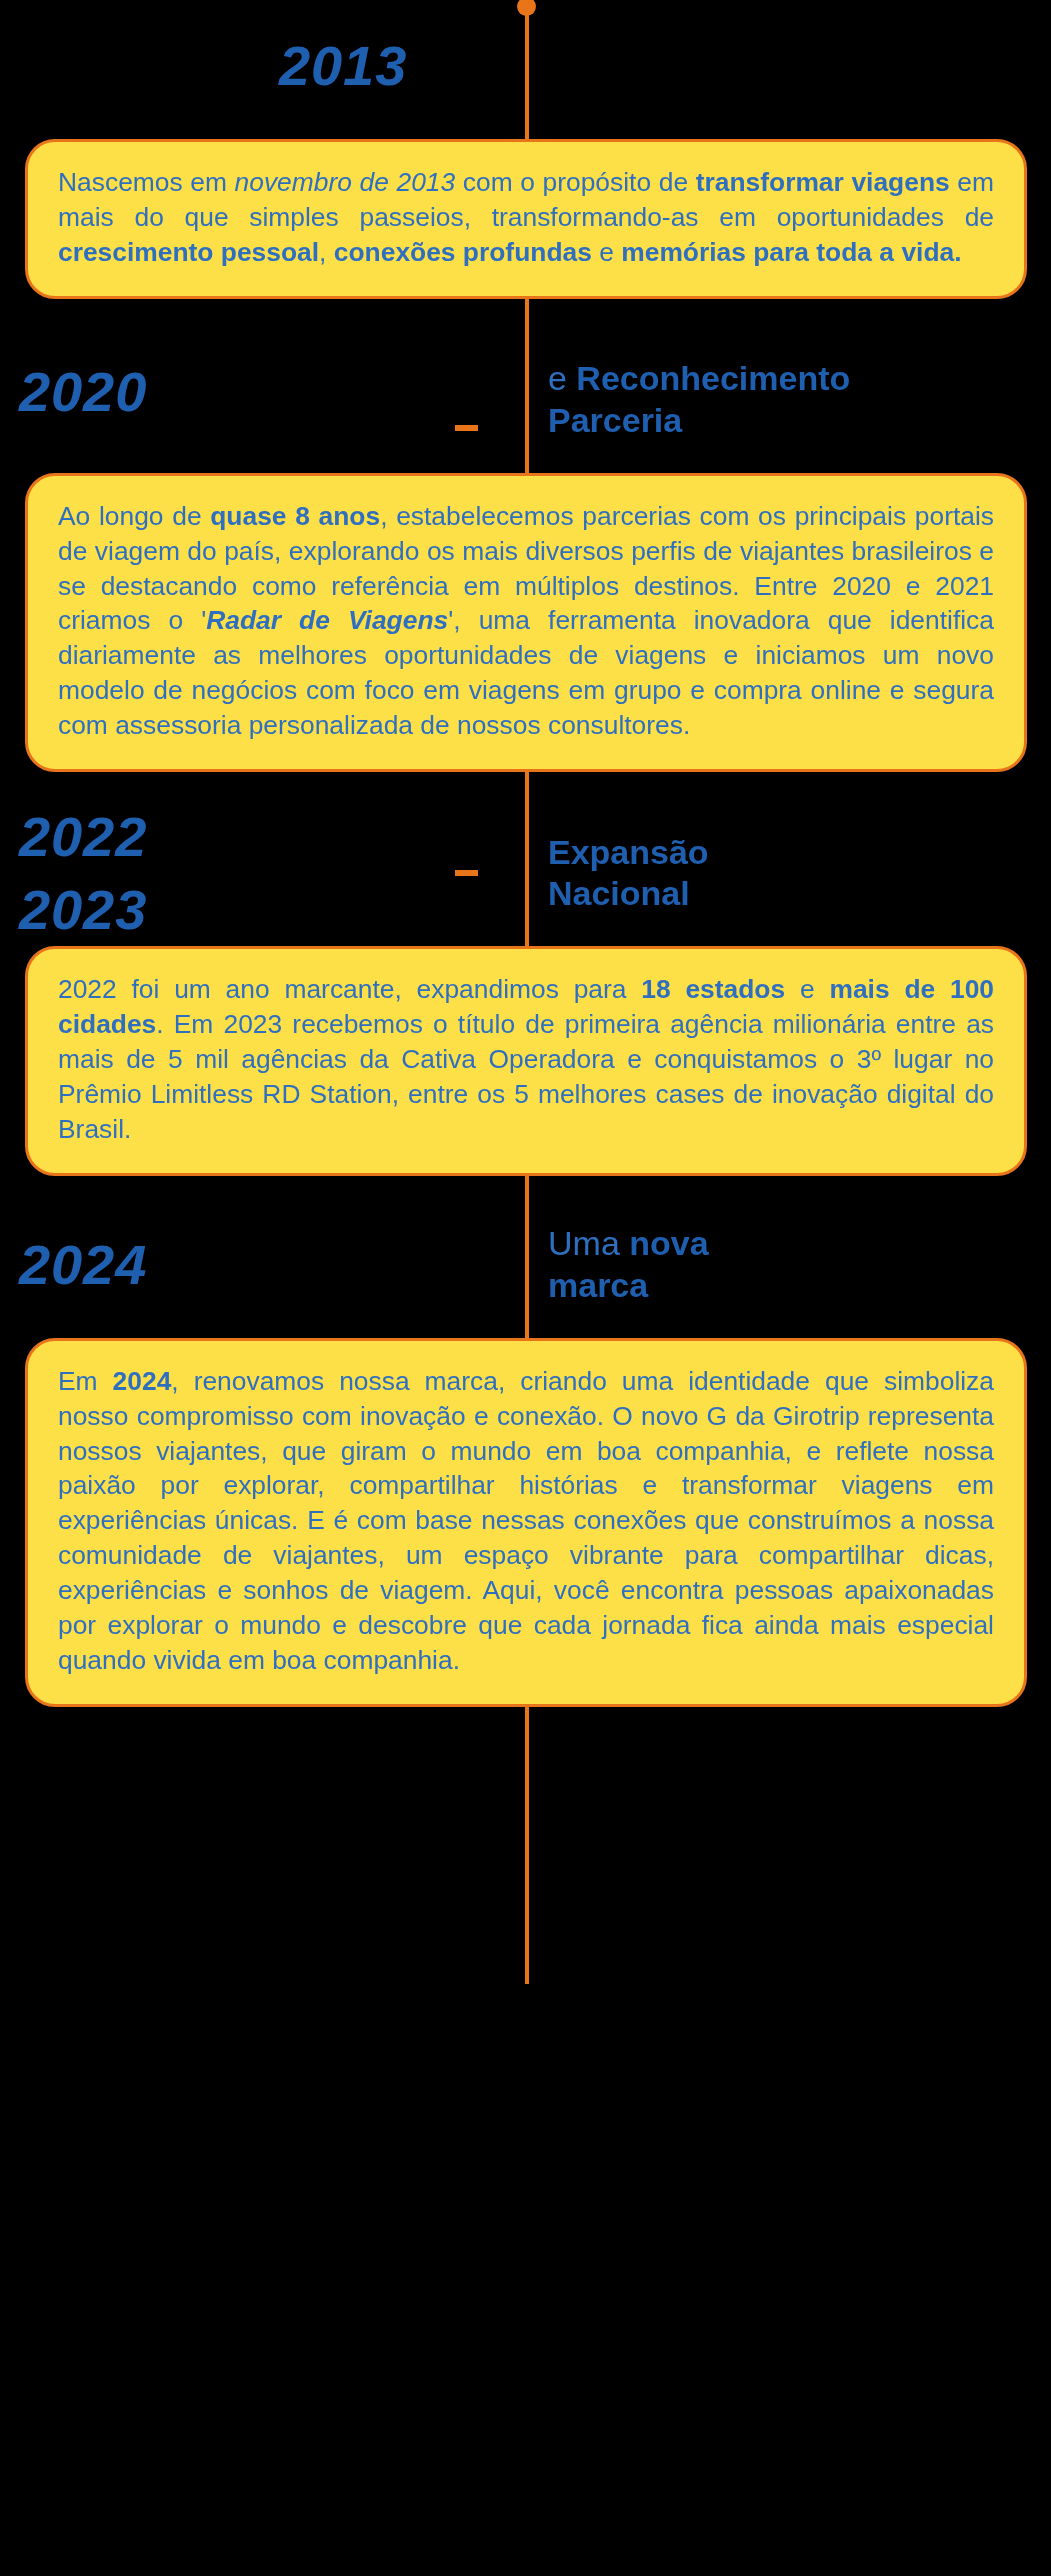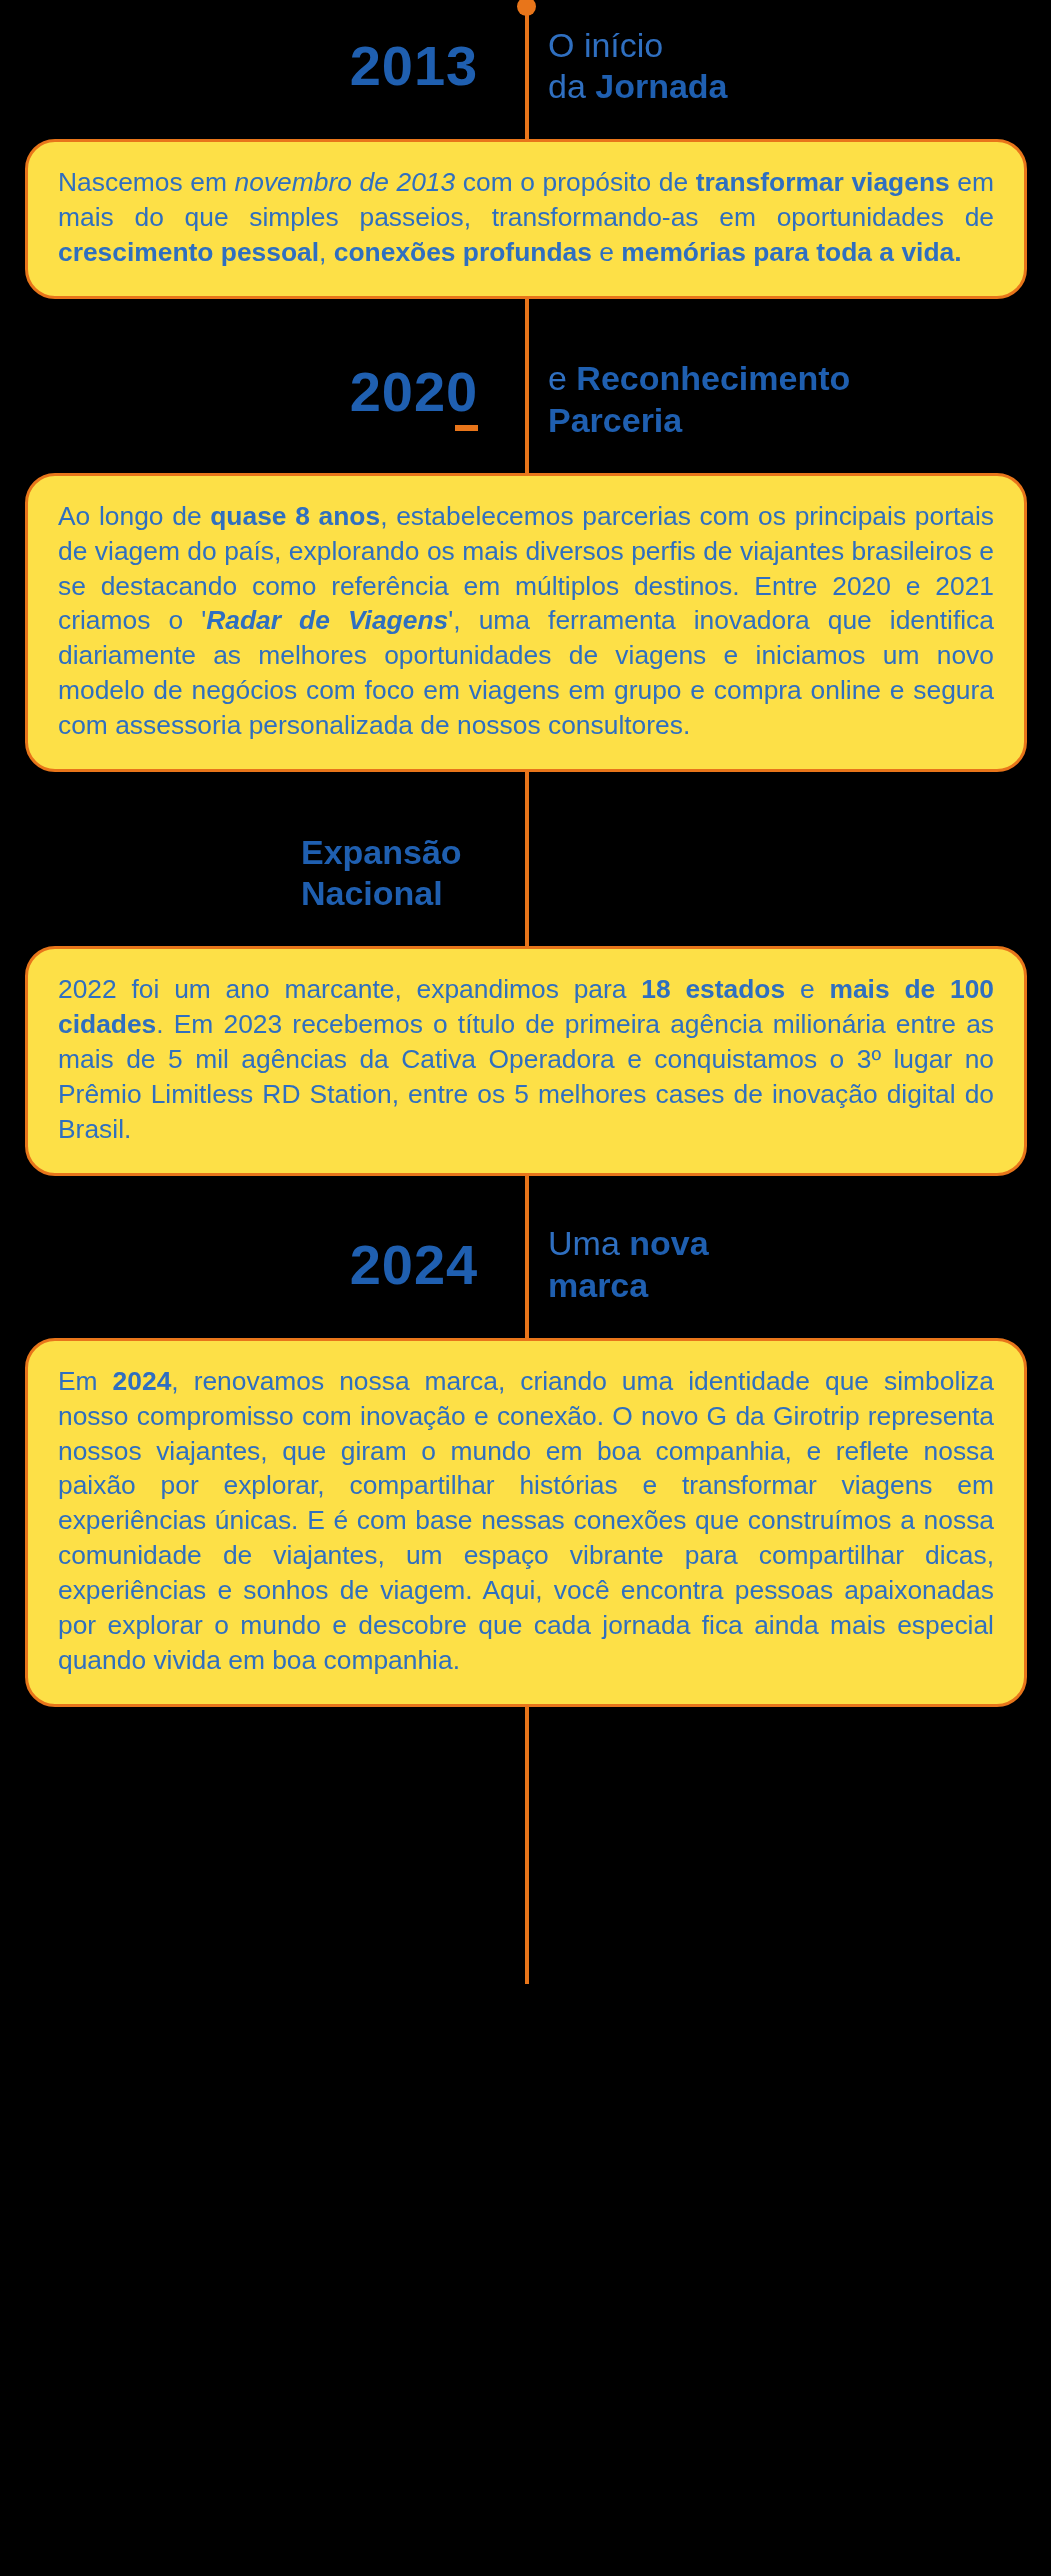--- a/index.html
+++ b/index.html
@@ -45,23 +45,24 @@
   }
   .era-head {
     position: relative;
     display: flex;
     align-items: center;
     justify-content: center;
     min-height: 132px;
   }
   .year-block {
     width: 494px;
-    text-align: right;
+    text-align: left;
     padding-right: 35px;
     box-sizing: border-box;
+    font-style: italic;
   }
   .year {
     font-size: 56px;
     font-weight: 700;
     letter-spacing: 0.9px;
     color: #1f5fb0;
     line-height: 1.0;
   }
   .year-sep {
     display: block;
@@ -115,28 +116,20 @@
 <div class="timeline">
 
   <div class="spine"></div>
   <div class="spine-dot"></div>
 
   <section class="era">
     <div class="era-head">
       <div class="year-block">
         <div class="year">2013</div>
       </div>
-      <div class="title-block">
-        <div class="title-line">
-          <span>O início</span><b></b>
-        </div>
-        <div class="title-line">
-          <span>da </span><b>Jornada</b>
-        </div>
-      </div>
     </div>
     <div class="card">
       <p>Nascemos em <i>novembro de 2013</i> com o propósito de <b>transformar viagens</b> em mais do que simples passeios, transformando-as em oportunidades de <b>crescimento pessoal</b>, <b>conexões profundas</b> e <b>memórias para toda a vida.</b></p>
     </div>
   </section>
 
   <div class="gap-md"></div>
 
   <section class="era">
     <div class="era-head">
@@ -155,20 +148,25 @@
     </div>
     <div class="card">
       <p>Ao longo de <b>quase 8 anos</b>, estabelecemos parcerias com os principais portais de viagem do país, explorando os mais diversos perfis de viajantes brasileiros e se destacando como referência em múltiplos destinos. Entre 2020 e 2021 criamos o '<b><i>Radar de Viagens</i></b>', uma ferramenta inovadora que identifica diariamente as melhores oportunidades de viagens e iniciamos um novo modelo de negócios com foco em viagens em grupo e compra online e segura com assessoria personalizada de nossos consultores.</p>
     </div>
   </section>
 
   <div class="gap-md"></div>
 
   <section class="era">
     <div class="era-head">
+      <div class="year-block">
+        <div class="year">2022</div>
+        <span class="year-sep"></span>
+        <div class="year">2023</div>
+      </div>
       <div class="title-block">
         <div class="title-line">
           <span></span><b>Expansão</b>
         </div>
         <div class="title-line">
           <span></span><b>Nacional</b>
         </div>
       </div>
     </div>
     <div class="card">

